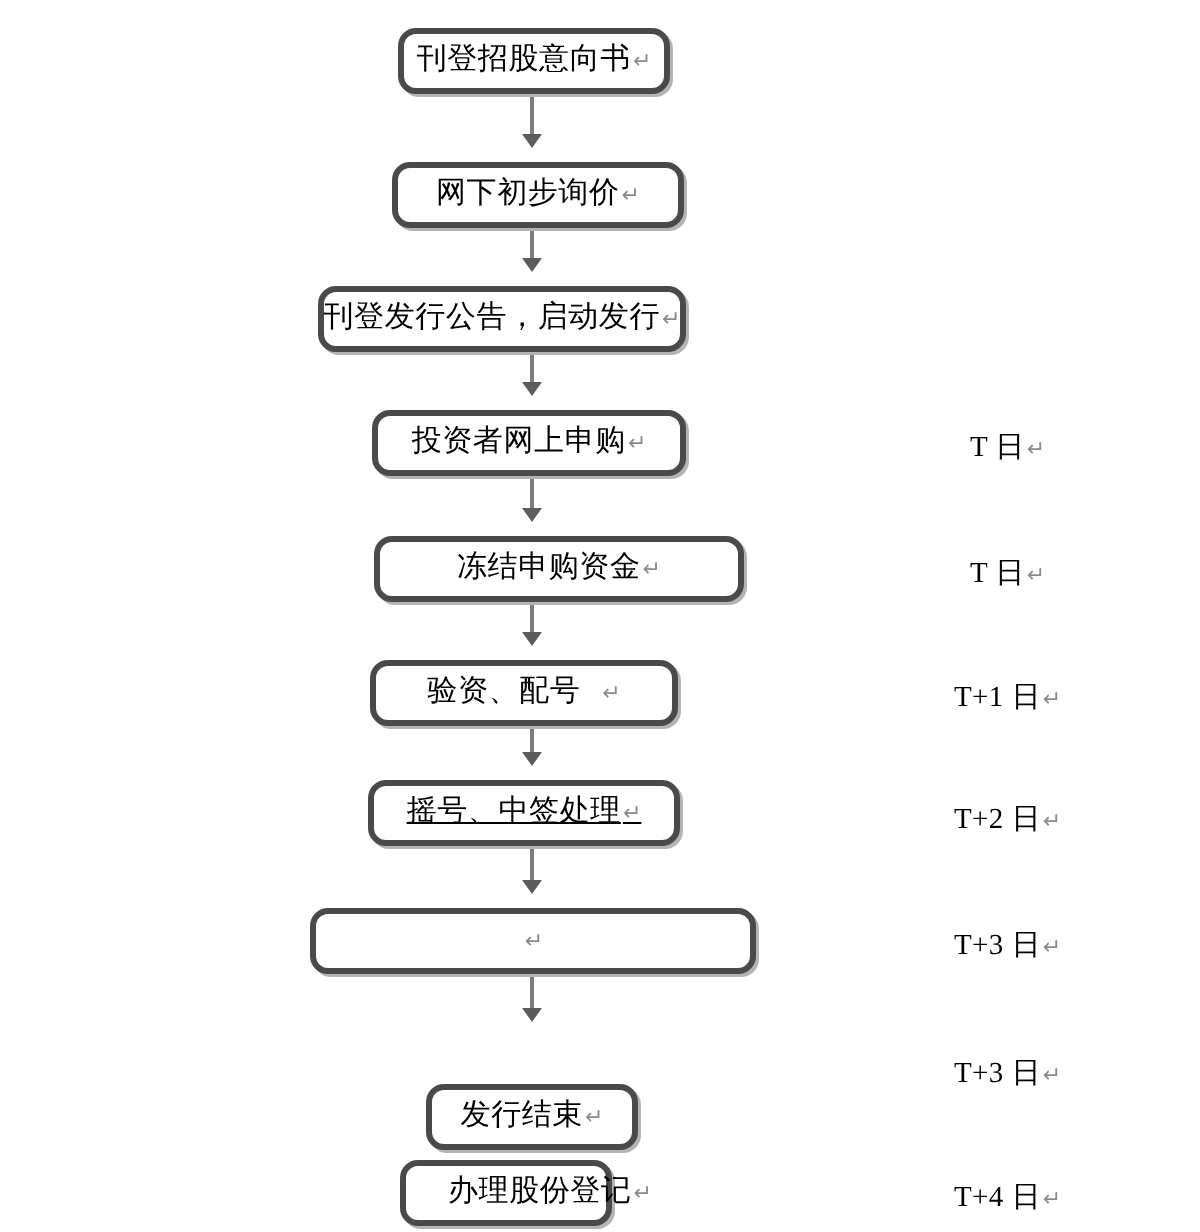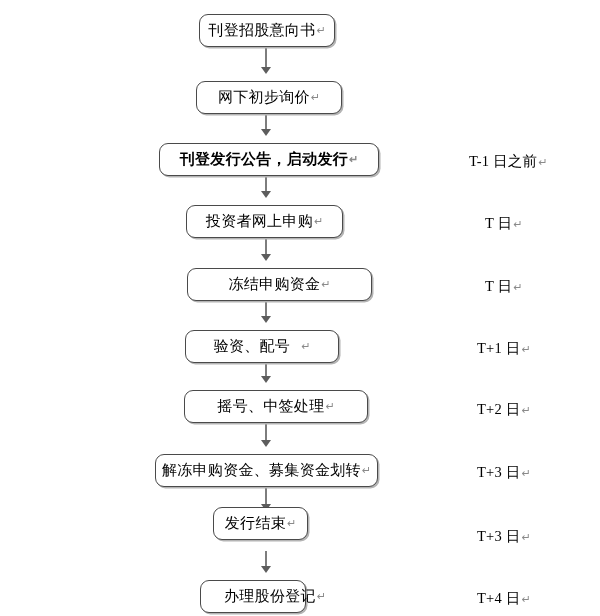--- a/index.html
+++ b/index.html
@@ -19,21 +19,21 @@
     position: absolute;
     left: 0;
     top: 0;
     width: 600px;
     height: 616px;
   }
 
   .node {
     position: absolute;
     box-sizing: border-box;
-    border: 1px solid #be185d;
+    border: 3px solid #be185d;
     border-radius: 9px;
     background: #ffffff;
     display: flex;
     align-items: center;
     justify-content: center;
     box-shadow: 1.5px 1.5px 0 0 #b4b4b4;
     height: 33px;
   }
 
   .node-label {
@@ -101,53 +101,51 @@
     <div class="connector" style="top: 551px; height: 16px; background: rgb(125, 125, 125);"></div>
     <div class="arrowhead" style="top: 566px; border-top-color: rgb(93, 93, 93);"></div>
     <div class="node" style="left: 199px; top: 14px; width: 136px; border-color: rgb(74, 74, 74); background: rgb(255, 255, 255);">
       <span class="node-label">刊登招股意向书</span>
       <span class="pilcrow">↵</span>
     </div>
     <div class="node" style="left: 196px; top: 81px; width: 146px; border-color: rgb(74, 74, 74); background: rgb(255, 255, 255);">
       <span class="node-label">网下初步询价</span>
       <span class="pilcrow">↵</span>
     </div>
-    <div class="node" style="left: 159px; top: 143px; width: 220px; border-color: rgb(74, 74, 74); background: rgb(255, 255, 255); font-weight: bold;">
+    <div class="node" style="left: 159px; top: 143px; width: 184px; border-color: rgb(74, 74, 74); background: rgb(255, 255, 255);">
       <span class="node-label">刊登发行公告，启动发行</span>
       <span class="pilcrow">↵</span>
     </div>
     <div class="node" style="left: 186px; top: 205px; width: 157px; border-color: rgb(74, 74, 74); background: rgb(255, 255, 255);">
       <span class="node-label">投资者网上申购</span>
       <span class="pilcrow">↵</span>
     </div>
     <div class="node" style="left: 187px; top: 268px; width: 185px; border-color: rgb(74, 74, 74); background: rgb(255, 255, 255);">
       <span class="node-label">冻结申购资金</span>
       <span class="pilcrow">↵</span>
     </div>
     <div class="node" style="left: 185px; top: 330px; width: 154px; border-color: rgb(74, 74, 74); background: rgb(255, 255, 255); gap: 10px;">
       <span class="node-label">验资、配号</span>
       <span class="pilcrow">↵</span>
     </div>
-    <div class="node" style="left: 184px; top: 390px; width: 184px; border-color: rgb(74, 74, 74); background: rgb(255, 255, 255);">
+    <div class="node" style="left: 184px; top: 390px; width: 156px; border-color: rgb(74, 74, 74); background: rgb(255, 255, 255); text-decoration: underline;">
       <span class="node-label">摇号、中签处理</span>
       <span class="pilcrow">↵</span>
     </div>
     <div class="node" style="left: 155px; top: 454px; width: 223px; border-color: rgb(74, 74, 74); background: rgb(255, 255, 255);">
-      <span class="node-label">解冻申购资金、募集资金划转</span>
       <span class="pilcrow">↵</span>
     </div>
-    <div class="node" style="left: 213px; top: 507px; width: 95px; border-color: rgb(74, 74, 74); background: rgb(255, 255, 255);">
+    <div class="node" style="left: 213px; top: 542px; width: 106px; border-color: rgb(74, 74, 74); background: rgb(255, 255, 255);">
       <span class="node-label">发行结束</span>
       <span class="pilcrow">↵</span>
     </div>
     <div class="node" style="left: 200px; top: 580px; width: 106px; border-color: rgb(74, 74, 74); background: rgb(255, 255, 255); padding-left: 44px;">
       <span class="node-label">办理股份登记</span>
       <span class="pilcrow">↵</span>
     </div>
-    <div class="side-label" style="left: 469px; top: 152px;"><span>T-1 日之前</span><span class="pilcrow">↵</span></div>
     <div class="side-label" style="left: 485px; top: 214px;"><span>T 日</span><span class="pilcrow">↵</span></div>
     <div class="side-label" style="left: 485px; top: 277px;"><span>T 日</span><span class="pilcrow">↵</span></div>
     <div class="side-label" style="left: 477px; top: 339px; text-align: center;"><span>T+1 日</span><span class="pilcrow">↵</span></div>
     <div class="side-label" style="left: 477px; top: 400px;"><span>T+2 日</span><span class="pilcrow">↵</span></div>
     <div class="side-label" style="left: 477px; top: 463px;"><span>T+3 日</span><span class="pilcrow">↵</span></div>
     <div class="side-label" style="left: 477px; top: 527px;"><span>T+3 日</span><span class="pilcrow">↵</span></div>
     <div class="side-label" style="left: 477px; top: 589px;"><span>T+4 日</span><span class="pilcrow">↵</span></div>
   </div>
 
 </body></html>

